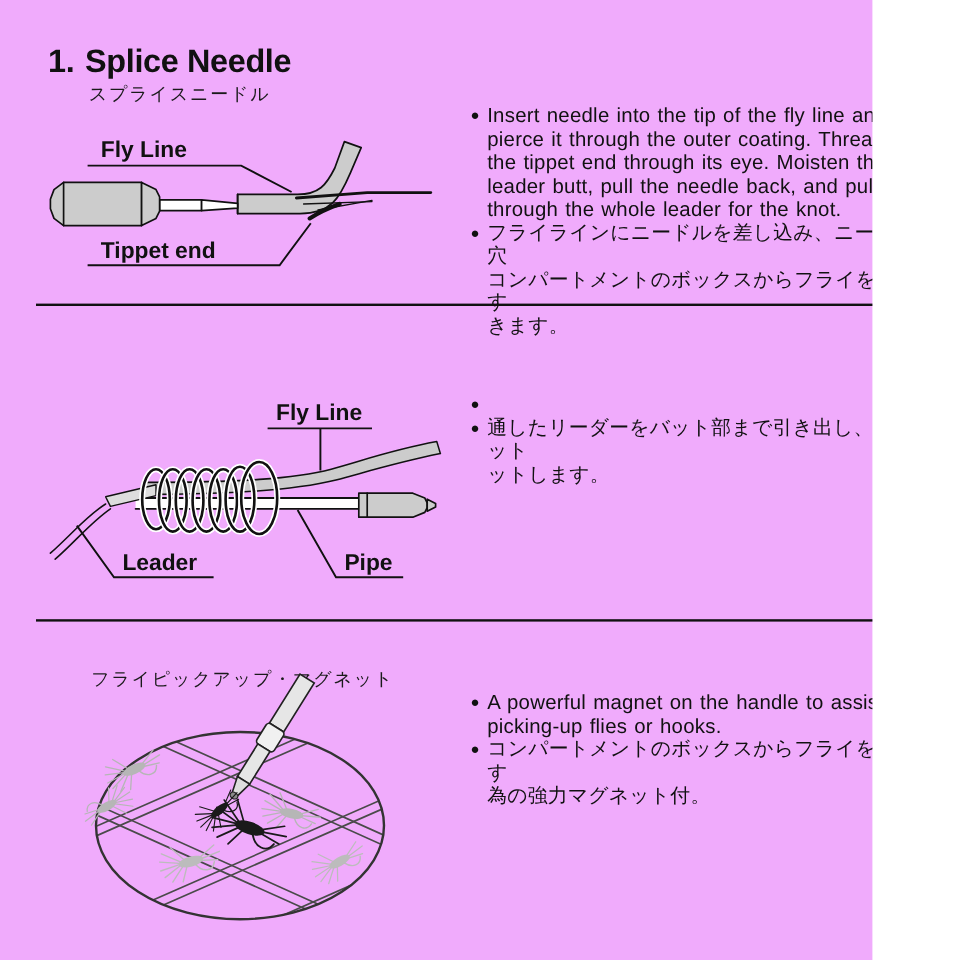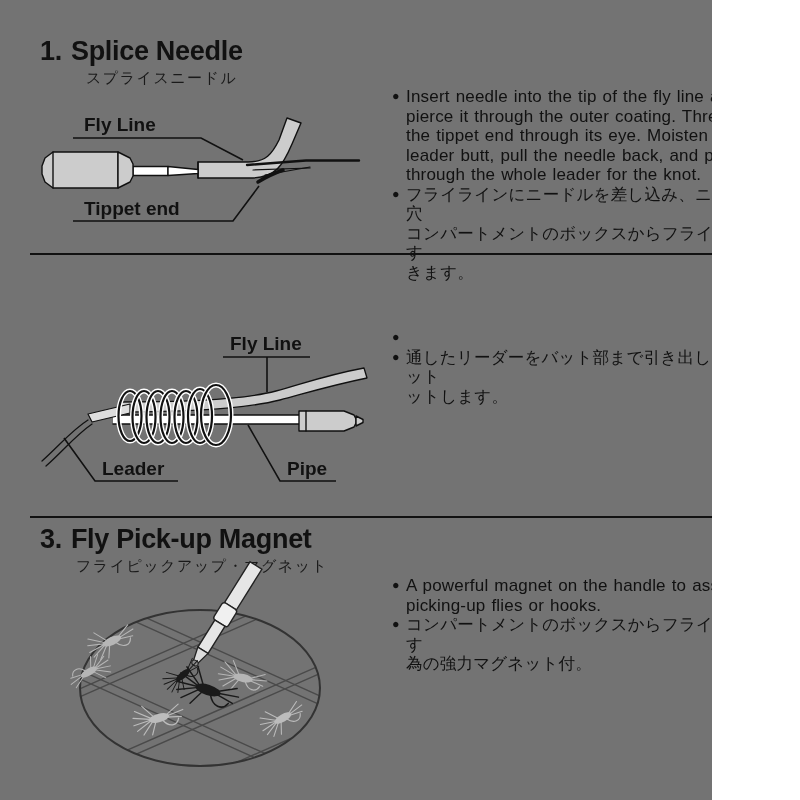--- a/index.html
+++ b/index.html
@@ -1,19 +1,20 @@
 <!DOCTYPE html>
 <html><head>
 <meta charset="utf-8">
 <style>
   html,body{margin:0;padding:0;background:#ffffff;}
   .page{
-    position:relative;width:712px;height:800px;background:#737373;
+    position:relative;width:712px;height:800px;background:#f0abfc;
     font-family:"Liberation Sans","DejaVu Sans",sans-serif;color:#111;
     overflow:hidden;
+    padding-left:15px;
   }
   .abs{position:absolute;}
   .sec-title{font-size:27px;font-weight:bold;letter-spacing:-0.3px;white-space:nowrap;}
   .sec-title .num{margin-right:9px;}
   .sec-sub{font-size:15px;letter-spacing:1.5px;color:#1a1a1a;white-space:nowrap;}
   .col{width:400px;}
   .bullet-item{display:flex;align-items:flex-start;}
   .bullet-glyph{flex:0 0 14px;font-size:12.5px;line-height:19.5px;color:#111;}
   .bullet-text{white-space:pre-line;}
   .en{font-size:17px;line-height:19.5px;letter-spacing:0.2px;word-spacing:1px;}
@@ -25,21 +26,21 @@
   }
 </style>
 </head>
 <body>
 
 <div class="page">
 
   <div class="abs sec-title" style="left:40px;top:36px;">
     <span class="num">1.</span><span>Splice Needle</span>
   </div>
-  <div class="abs sec-sub" style="left:74px;top:69px;margin-left:12px;">スプライスニードル</div>
+  <div class="abs sec-sub" style="left:74px;top:69px;">スプライスニードル</div>
 
   <svg class="abs" style="left:26px;top:98px;" width="352" height="135" viewBox="0 0 352 135">
     <g stroke="#111" stroke-width="1.4" fill="none" stroke-linejoin="round" stroke-linecap="round">
 
       <path fill="#cccccc" d="M172,64 H222 C240,64 246,56 253,42 L261,20 L275,25 L266,46 C257,67 250,80 224,80 H172 Z"></path>
       <line x1="172" y1="64" x2="172" y2="80"></line>
 
       <path stroke-width="2.4" d="M221,67 L280,62.5 H333"></path>
       <path stroke-width="1.2" d="M227,72 L284,70"></path>
       <path stroke-width="1.2" d="M239,77 L284,69"></path>
@@ -133,23 +134,20 @@
     </div>
     <div class="bullet-item">
       <span class="bullet-glyph">●</span>
       <div class="bullet-text jp">通したリーダーをバット部まで引き出し、マグネット
 ットします。</div>
     </div>
   </div>
 
   <div class="divider" style="top:516px;"></div>
 
-  <div class="abs sec-title" style="left:40px;top:524px;">
-    <span class="num">3.</span><span>Fly Pick-up Magnet</span>
-  </div>
   <div class="abs sec-sub" style="left:76px;top:557px;">フライピックアップ・マグネット</div>
 
   <svg class="abs" style="left:55px;top:558px;" width="300" height="235" viewBox="0 0 300 235">
     <defs>
       <clipPath id="dishclip">
           <ellipse cx="145" cy="130" rx="120" ry="78"></ellipse>
         </clipPath>
       <g id="fly" stroke-linecap="round">
         <path d="M7,-1 L21,-8 M8,0 L24,-2 M7,1 L21,4" stroke-width="1.1" fill="none"></path>
         <ellipse cx="0" cy="0" rx="10" ry="4" stroke="none"></ellipse>

